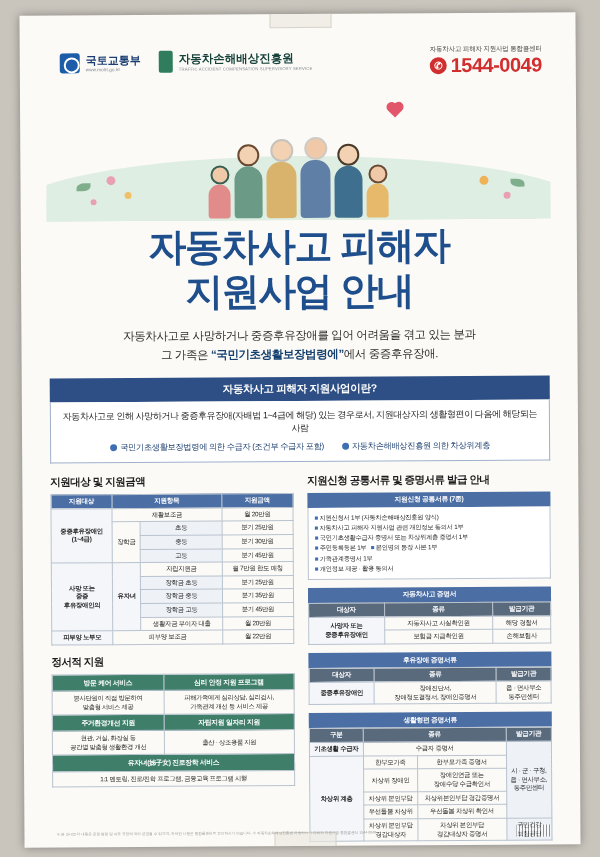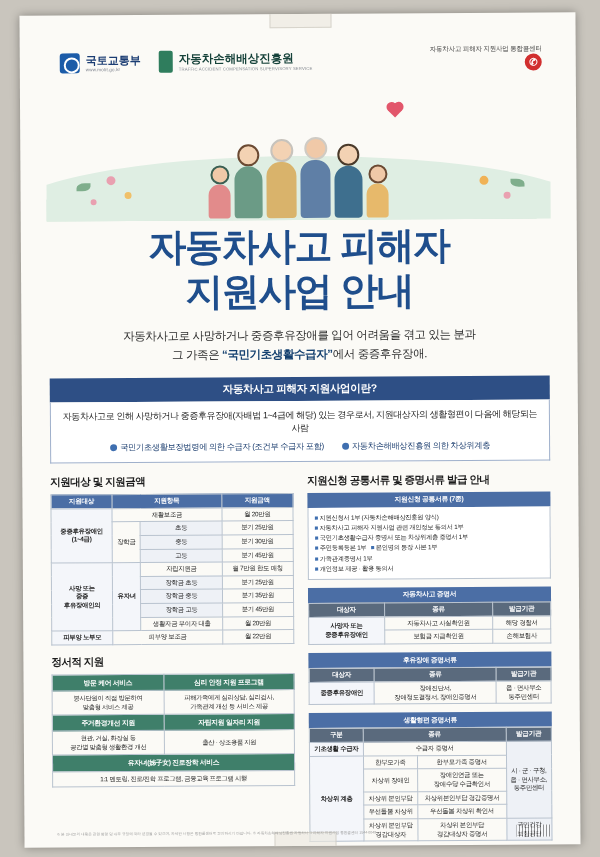--- a/index.html
+++ b/index.html
@@ -113,20 +113,21 @@
       <div class="bar"></div>
       <div>
         <div class="t1">자동차손해배상진흥원</div>
         <div class="t2">TRAFFIC ACCIDENT COMPENSATION SUPERVISORY SERVICE</div>
       </div>
     </div>
     <div class="callbox">
       <div class="cap">자동차사고 피해자 지원사업 통합콜센터</div>
       <div class="num">
         <span class="phone-ic">✆</span>
+        <span>1544-0049</span>
       </div>
     </div>
   </div>
 
   <div class="illus">
     <div class="hill2"></div>
     <div class="hill"></div>
 
     <div class="flower" style="left:60px;bottom:36px;width:9px;height:9px;background:#e9a0b0;"></div>
     <div class="flower" style="left:78px;bottom:22px;width:7px;height:7px;background:#f0c069;"></div>
@@ -165,21 +166,21 @@
     </div>
   </div>
 
   <div class="title">
     <div class="l">자동차사고 피해자</div>
     <div class="l">지원사업 안내</div>
   </div>
   <div class="subt">
     <div>자동차사고로 사망하거나 중증후유장애를 입어 어려움을 겪고 있는 분과</div>
     <div>
-      <span>그 가족은 </span><b>“국민기초생활수급자”</b><span>에서 중증후유장애.</span>
+      <span>그 가족은 </span><b>“국민기초생활보장법령에”</b><span>에서 중증후유장애.</span>
     </div>
   </div>
 
   <div class="banner">자동차사고 피해자 지원사업이란?</div>
   <div class="bannerbox">
     <div class="line1">자동차사고로 인해 사망하거나 중증후유장애(자배법 1~4급에 해당) 있는 경우로서, 지원대상자의 생활형편이 다음에 해당되는 사람</div>
     <div class="chips">
       <div class="chip">
           <span class="dot"></span>
           <span>국민기초생활보장법령에 의한 수급자 (조건부 수급자 포함)</span>

